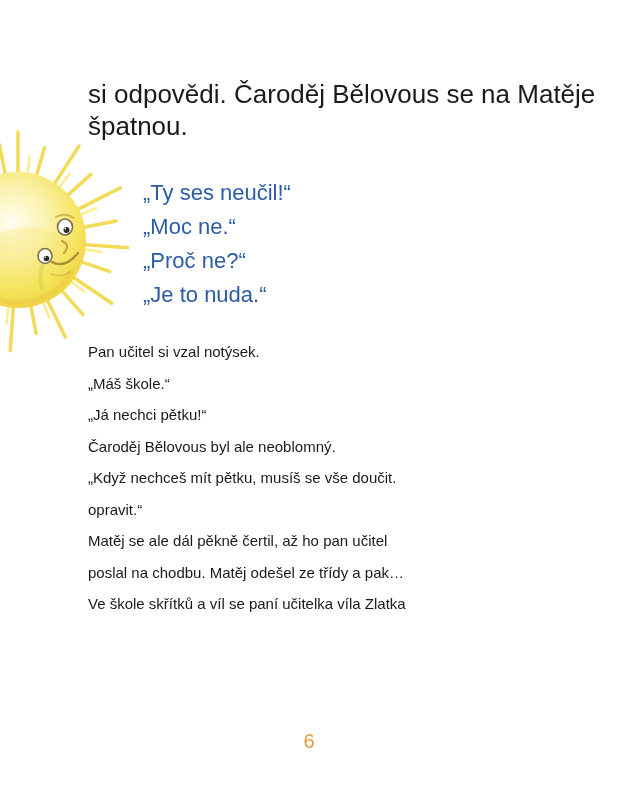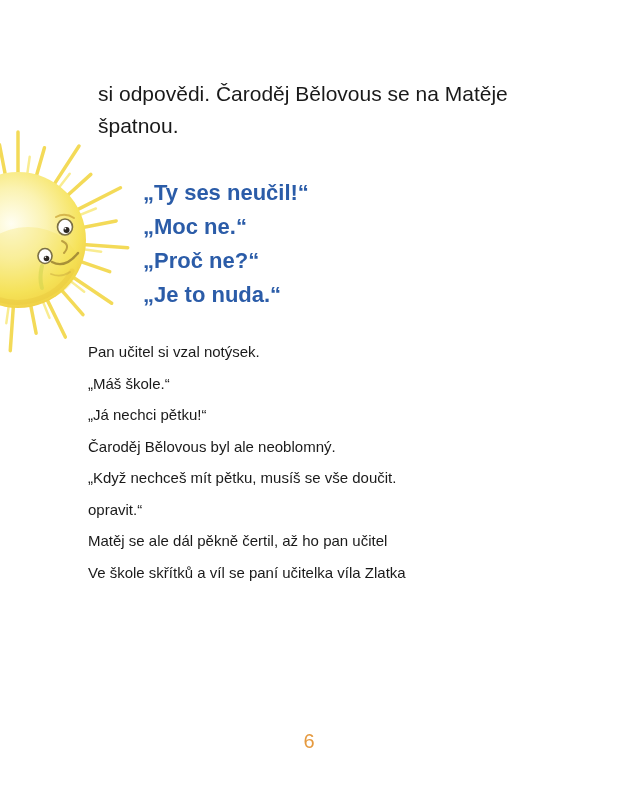--- a/index.html
+++ b/index.html
@@ -20,35 +20,35 @@
   }
   .sun {
     position: absolute;
     left: -132px;
     top: 90px;
     width: 300px;
     height: 300px;
   }
   .para1 {
     position: absolute;
-    left: 98px;
+    left: 88px;
     top: 78px;
     width: 470px;
-    font-size: 21px;
+    font-size: 26px;
     line-height: 32px;
     color: var(--body-text, #1a1a1a);
   }
   .dialogue {
     position: absolute;
     left: 143px;
     top: 176px;
     width: 400px;
     font-size: 22px;
     line-height: 34px;
-    font-weight: bold;
+    font-weight: normal;
     color: var(--dialogue-blue, #2B5CA8);
   }
   .bodytext {
     position: absolute;
     left: 88px;
     top: 336px;
     width: 500px;
     font-size: 15px;
     line-height: 31.5px;
     color: var(--body-text, #1a1a1a);
@@ -161,18 +161,19 @@
   </div>
 
   <div class="bodytext">
     <div class="line">Pan učitel si vzal notýsek.</div>
     <div class="line">„Máš škole.“</div>
     <div class="line">„Já nechci pětku!“</div>
     <div class="line">Čaroděj Bělovous byl ale neoblomný.</div>
     <div class="line">„Když nechceš mít pětku, musíš se vše doučit.</div>
     <div class="line">opravit.“</div>
     <div class="line">Matěj se ale dál pěkně čertil, až ho pan učitel</div>
+    <div class="line">poslal na chodbu. Matěj odešel ze třídy a pak…</div>
     <div class="line">Ve škole skřítků a víl se paní učitelka víla Zlatka</div>
   </div>
 
   <div class="pagenum">6</div>
 
 </div>
 
 </body></html>

